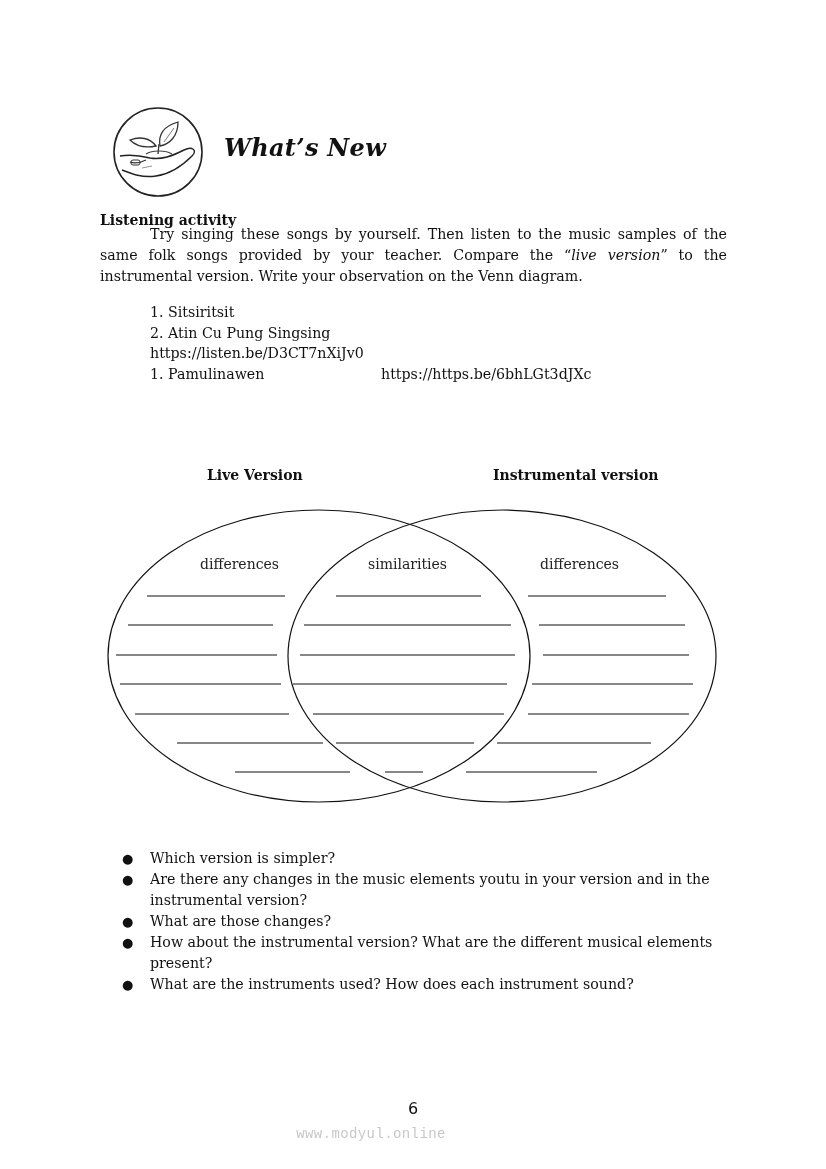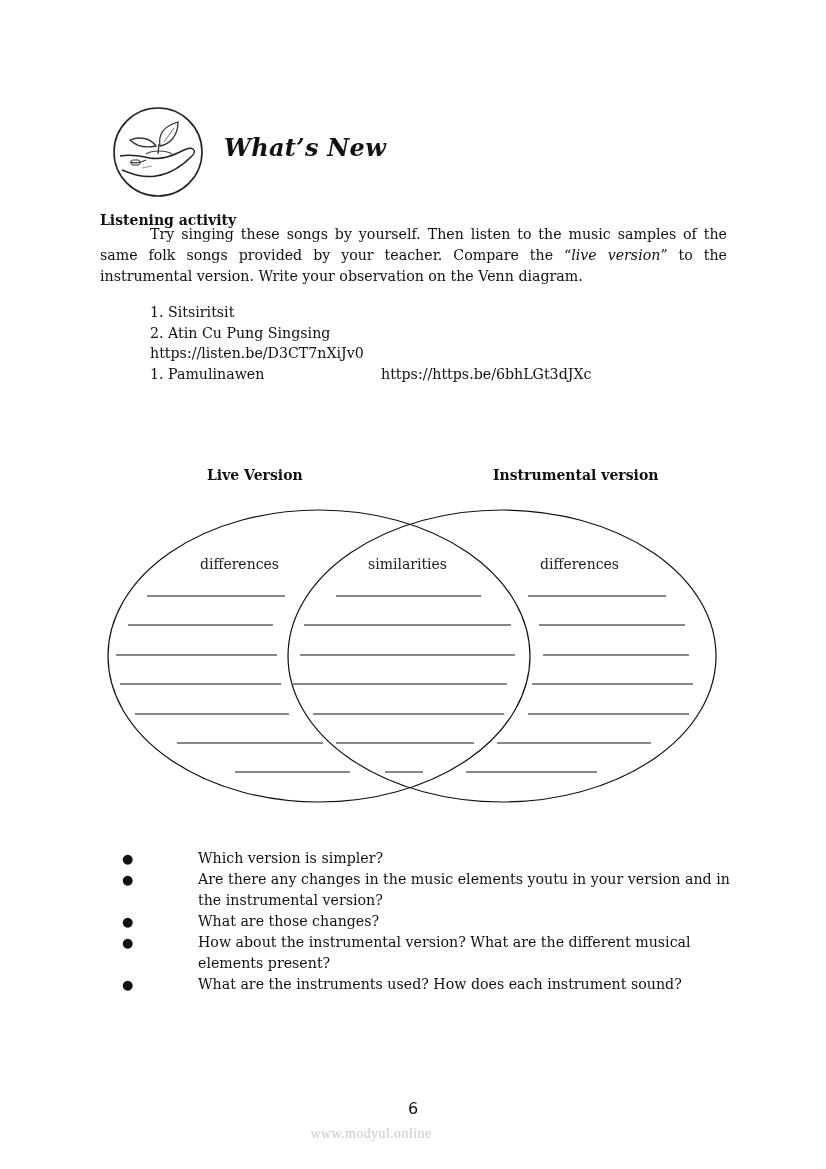--- a/index.html
+++ b/index.html
@@ -14,23 +14,23 @@
     .song-list { left: 150px; top: 302px; font-size: 14.2px; line-height: 20.6px; }
     .song-row { display: flex; }
     .song-name { width: 231px; white-space: nowrap; }
     .song-url { white-space: nowrap; }
     .venn-label { top: 467px; font-weight: bold; font-size: 14px; white-space: nowrap; }
     .venn { left: 0; top: 0; width: 826px; height: 1169px; }
     .venn text { font-family: "DejaVu Serif", "Liberation Serif", serif; font-size: 14px; fill: #222; }
     .questions { left: 122px; top: 848px; width: 610px; font-size: 14.2px; line-height: 21px; }
     .q-item { display: flex; }
     .q-bullet { width: 28px; flex: none; font-size: 13px; }
-    .q-text { flex: 1; margin-left: 48px; }
+    .q-text { flex: 1; }
     .page-number { left: 0; width: 826px; top: 1099px; text-align: center; font-family: "DejaVu Sans", sans-serif; font-size: 16px; }
-    .watermark { left: 0; width: 742px; top: 1126px; text-align: center; font-family: Liberation Serif, serif; font-size: 14px; color: #c8c8c8; letter-spacing: 0.4px; }
+    .watermark { left: 0; width: 742px; top: 1126px; text-align: center; font-family: Liberation Mono, monospace; font-size: 14px; color: #c8c8c8; letter-spacing: 0.4px; }
   </style>
 </head>
 <body>
 
 <div class="abs header-icon">
   <svg width="92" height="92" viewBox="0 0 92 92">
     <circle cx="46" cy="46" r="44" fill="none" stroke="#222" stroke-width="1.6"></circle>
 
     <path d="M48 40 C46 28 52 20 66 16 C66 30 58 38 48 40 Z" fill="none" stroke="#333" stroke-width="1.3"></path>
     <path d="M52 36 L62 22" stroke="#555" stroke-width="0.8"></path>

